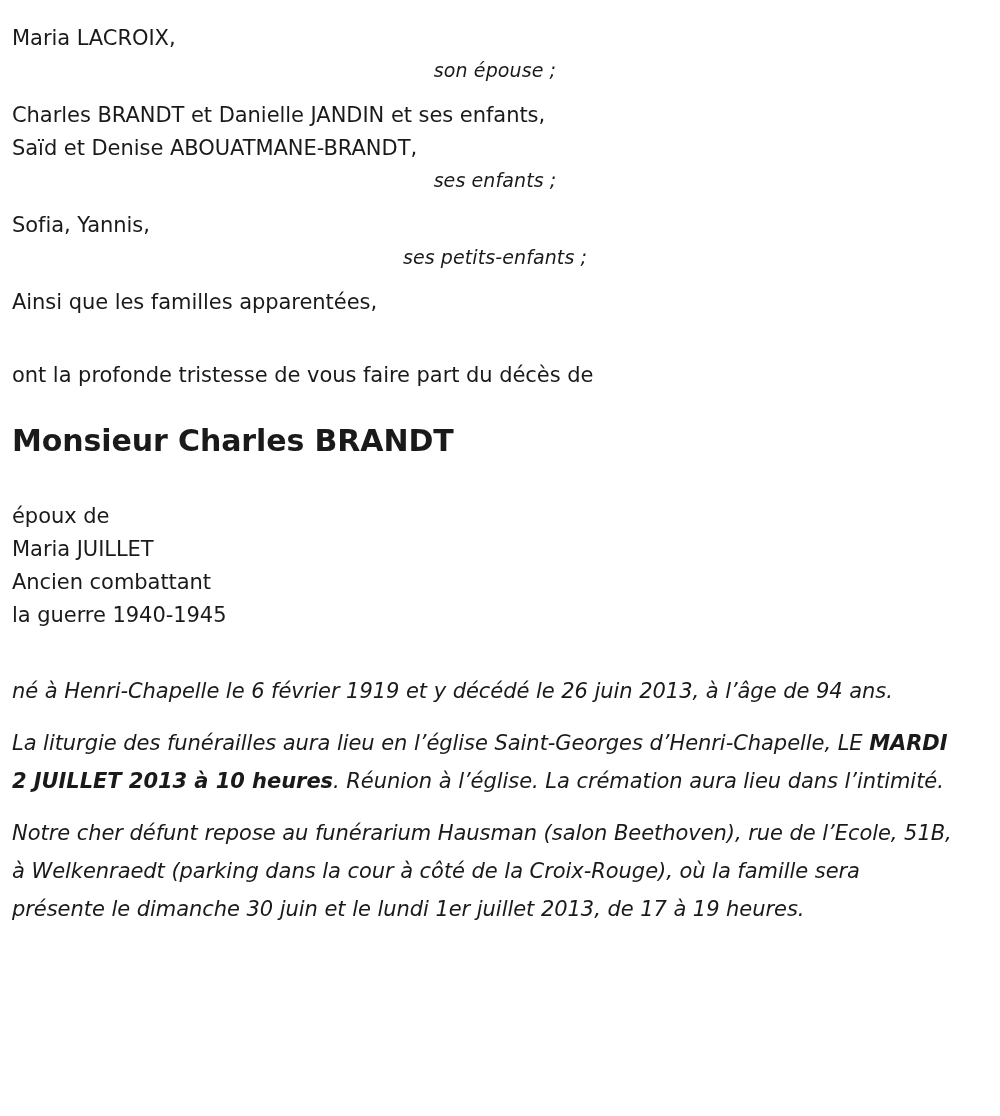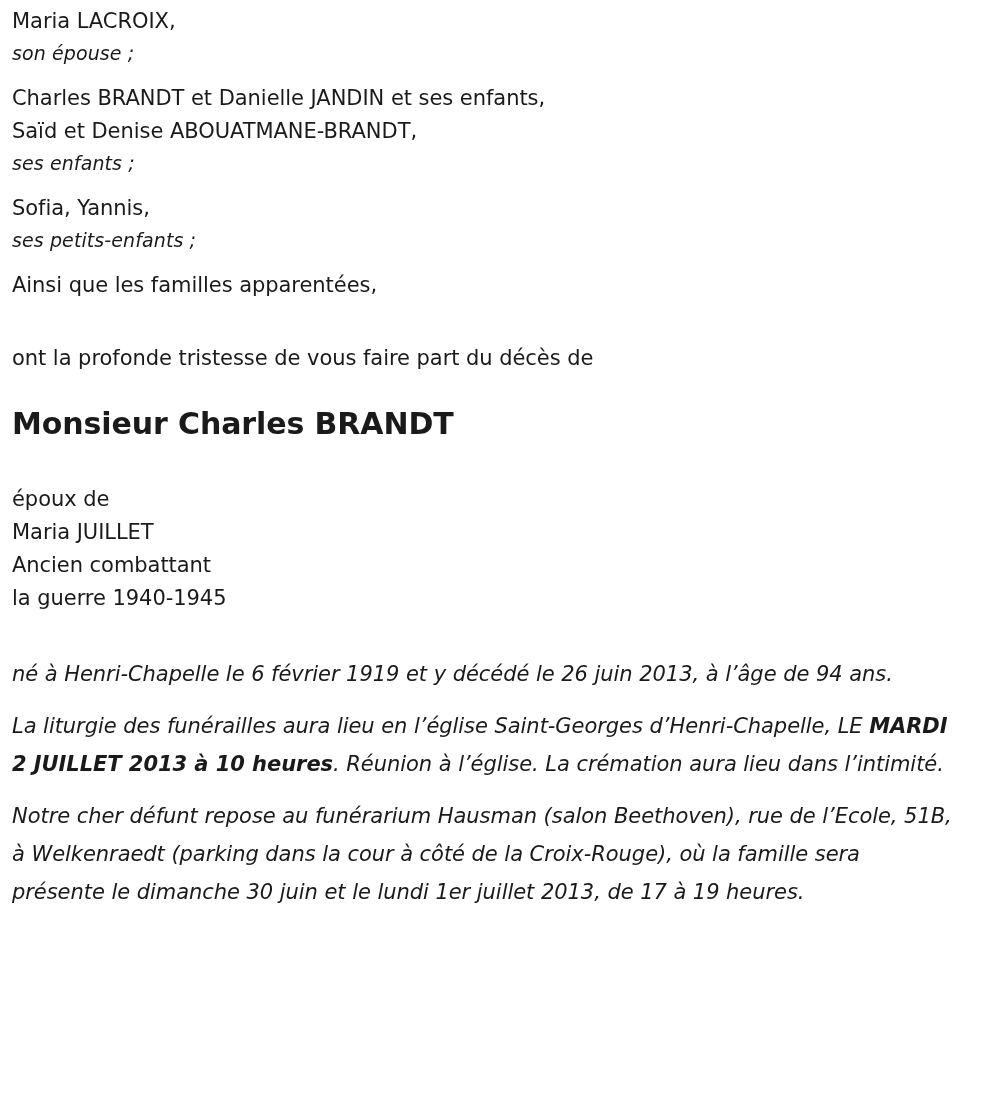--- a/index.html
+++ b/index.html
@@ -38,37 +38,37 @@
     line-height: 38px;
     letter-spacing: -0.05px;
     max-width: 944px;
     font-style: italic;
   }
 
   .qualifier {
     font-size: 19px;
     line-height: 30px;
     font-style: italic;
-    text-align: left;
+    text-align: center;
     padding-right: 10px;
     letter-spacing: 0.1px;
   }
 
   .deceased-name {
     font-size: 30px;
     font-weight: 700;
     line-height: 38px;
     letter-spacing: -0.1px;
     white-space: nowrap;
   }
 
   b, strong { font-weight: 700; }
 
   
-  .block-spouse      { padding-top: 5px; }
+  .block-spouse      { padding-top: 22px; }
   .gap-sm            { height: 14px; }
   .gap-lg            { height: 30px; }
   .gap-xl            { height: 40px; }
 
   .group-tight .line { line-height: 33px; }
 </style>
 </head>
 <body>
 
 <div class="notice">

